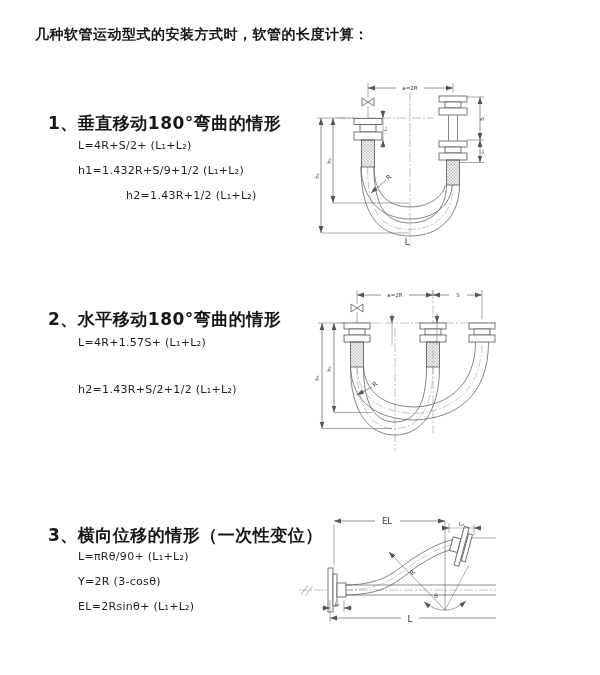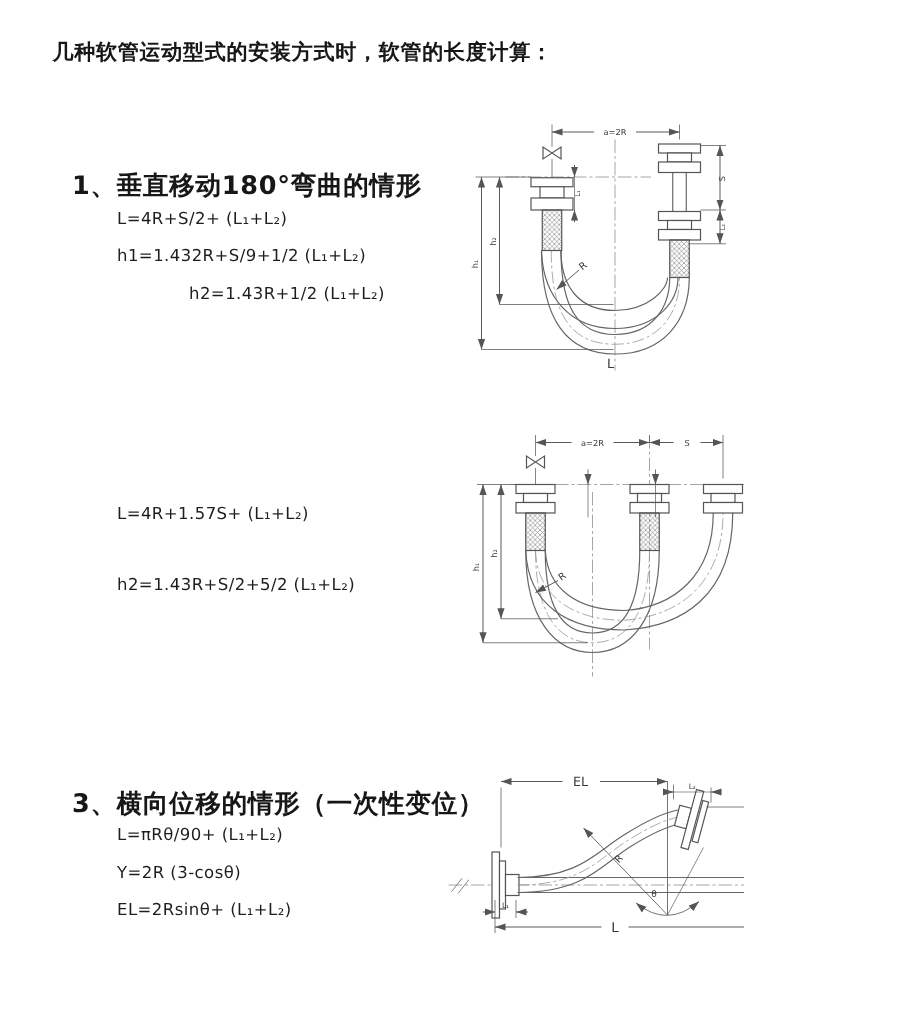--- a/index.html
+++ b/index.html
@@ -17,22 +17,23 @@
 
 <div class="page">
 
   <div class="t doc-title" style="left:35px;top:26px;">几种软管运动型式的安装方式时，软管的长度计算：</div>
 
   <div class="t sec-head" style="left:48px;top:112px;">1、垂直移动180°弯曲的情形</div>
   <div class="t formula" style="left:78px;top:139px;">L=4R+S/2+ (L₁+L₂)</div>
   <div class="t formula" style="left:78px;top:164px;">h1=1.432R+S/9+1/2 (L₁+L₂)</div>
   <div class="t formula" style="left:78px;top:189px;margin-left:48px;">h2=1.43R+1/2 (L₁+L₂)</div>
 
+  <div class="t sec-head" style="left:48px;top:308px;">2、水平移动180°弯曲的情形</div>
   <div class="t formula" style="left:78px;top:336px;">L=4R+1.57S+ (L₁+L₂)</div>
-  <div class="t formula" style="left:78px;top:383px;">h2=1.43R+S/2+5/2 (L₁+L₂)</div>
+  <div class="t formula" style="left:78px;top:383px;">h2=1.43R+S/2+1/2 (L₁+L₂)</div>
 
   <div class="t sec-head" style="left:48px;top:524px;">3、横向位移的情形（一次性变位）</div>
   <div class="t formula" style="left:78px;top:550px;">L=πRθ/90+ (L₁+L₂)</div>
   <div class="t formula" style="left:78px;top:575px;">Y=2R (3-cosθ)</div>
   <div class="t formula" style="left:78px;top:600px;">EL=2Rsinθ+ (L₁+L₂)</div>
 
   <svg class="diag" style="left:312px;top:73px;" width="285" height="182" viewBox="0 0 285 182">
     <defs>
       <marker id="m1" viewBox="0 0 8 6" refX="7" refY="3" markerWidth="8" markerHeight="6" orient="auto-start-reverse" markerUnits="userSpaceOnUse">
         <path d="M0,0.6 L7,3 L0,5.4 Z" fill="#555"></path>

